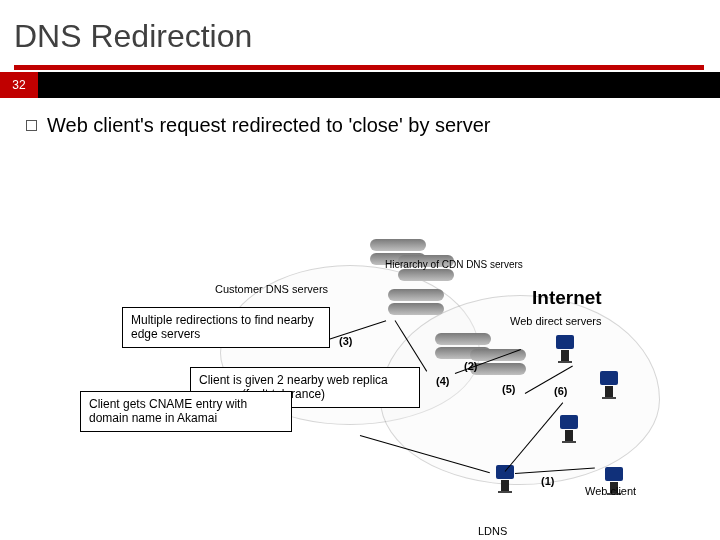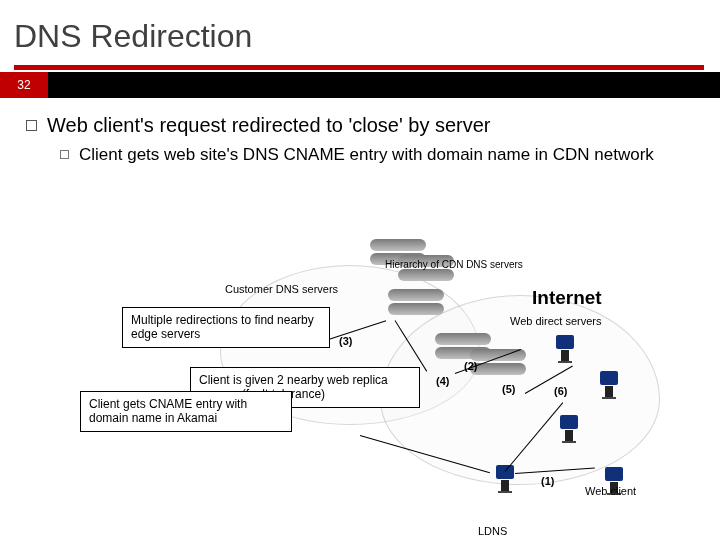--- a/index.html
+++ b/index.html
@@ -2,21 +2,21 @@
 <html><head>
 <meta charset="utf-8">
 <style>
   * { margin:0; padding:0; box-sizing:border-box; }
   body { width:720px; height:540px; font-family:Arial,Helvetica,sans-serif; background:#fff; overflow:hidden; position:relative; }
 
   .title { font-size:32px; padding:18px 14px 10px; color:#404040; }
   .title-underline { height:5px; width:690px; background:#C00000; margin-left:14px; }
 
   .page-bar { height:26px; width:720px; display:flex; margin-top:2px;}
-  .page-num { width:48px; height:26px; background:#C00000; color:#fff; font-size:12px; display:flex; align-items:center; justify-content:center; }
+  .page-num { width:38px; height:26px; background:#C00000; color:#fff; font-size:12px; display:flex; align-items:center; justify-content:center; }
   .page-bar-rest { flex:1; background:#000; height:26px; }
 
   .content { padding:16px 26px 0 26px; }
   .bullet-block { font-size:20px; display:flex; gap:10px; margin-bottom:8px;}
   .block-mark { width:11px; height:11px; border:1.5px solid #555; display:inline-block; margin-top:6px; flex-shrink:0; }
   .sub-list { padding-left:34px; }
   .sub-item { font-size:17px; display:flex; gap:10px; margin-bottom:6px; }
   .small-mark { width:9px; height:9px; border:1.5px solid #777; display:inline-block; margin-top:5px; flex-shrink:0; }
 
   .diagram { position:absolute; left:60px; top:245px; width:620px; height:280px; }
@@ -51,24 +51,20 @@
   <div class="page-num">32</div>
   <div class="page-bar-rest"></div>
 </div>
 
 <div class="content">
   <div class="bullet-block">
     <span class="block-mark"></span>
     <span>Web client's request redirected to 'close' by server</span>
   </div>
   <div class="sub-list">
-    <div class="sub-item">
-      <span class="small-mark"></span>
-      <span>Client gets web site's DNS CNAME entry with domain name in CDN network</span>
-    </div>
   </div>
 </div>
 
 <div class="diagram">
 
   <div class="cloud c1"></div>
   <div class="cloud c2"></div>
 
   <div class="srv" style="left:310px; top:-6px;"></div>
   <div class="srv" style="left:338px; top:10px;"></div>
@@ -104,21 +100,21 @@
 
   <div class="line" style="left:250px; top:100px; width:80px;  transform:rotate(-18deg);"></div>
   <div class="line" style="left:335px; top:75px;  width:60px;  transform:rotate(58deg);"></div>
   <div class="line" style="left:395px; top:128px; width:70px;  transform:rotate(-20deg);"></div>
   <div class="line" style="left:465px; top:148px; width:55px;  transform:rotate(-30deg);"></div>
   <div class="line" style="left:455px; top:228px; width:80px;  transform:rotate(-4deg);"></div>
   <div class="line" style="left:445px; top:226px; width:90px;  transform:rotate(-50deg);"></div>
   <div class="line" style="left:300px; top:190px; width:135px; transform:rotate(16deg);"></div>
 
   <div class="lbl net-lbl" style="left:472px; top:42px;">Internet</div>
-  <div class="lbl" style="left:165px; top:38px;">Customer DNS servers</div>
+  <div class="lbl" style="left:155px; top:38px;">Customer DNS servers</div>
   <div class="lbl" style="left:325px; top:14px; font-size:10px;">Hierarchy of CDN DNS servers</div>
   <div class="lbl" style="left:450px; top:70px;">Web direct servers</div>
   <div class="lbl" style="left:418px; top:240px;margin-top:40px;">LDNS</div>
   <div class="lbl" style="left:525px; top:240px; font-weight:normal;">Web client</div>
 
   <div class="step" style="left:481px; top:230px;">(1)</div>
   <div class="step" style="left:404px; top:115px;">(2)</div>
   <div class="step" style="left:279px; top:90px;">(3)</div>
   <div class="step" style="left:376px; top:130px;">(4)</div>
   <div class="step" style="left:442px; top:138px;">(5)</div>

